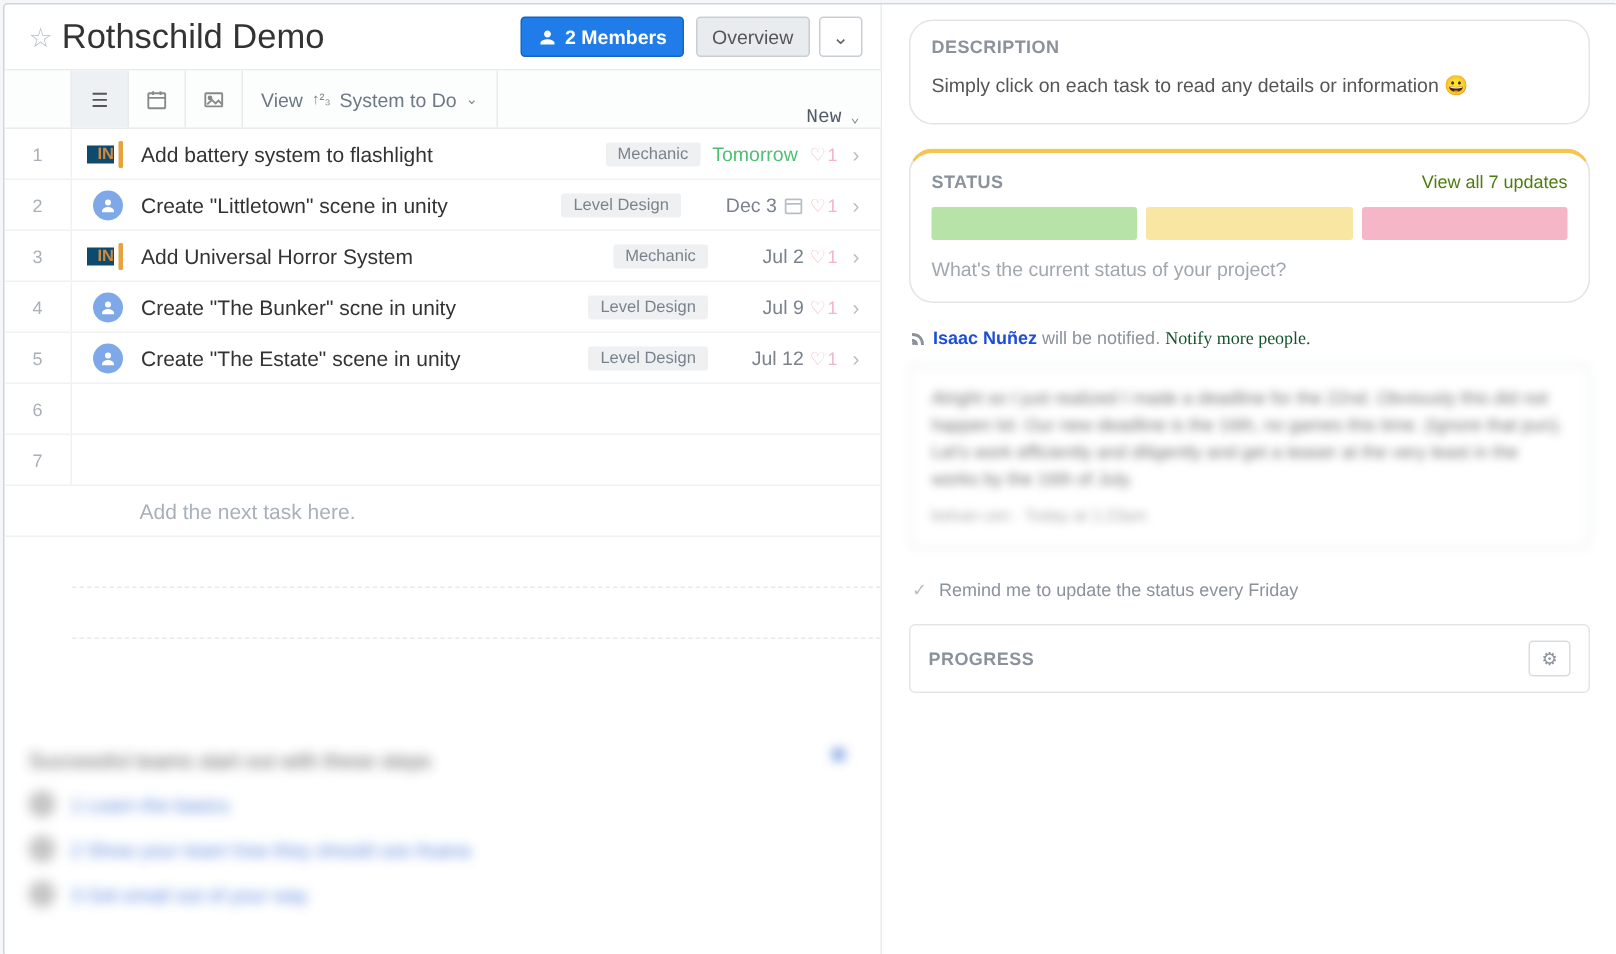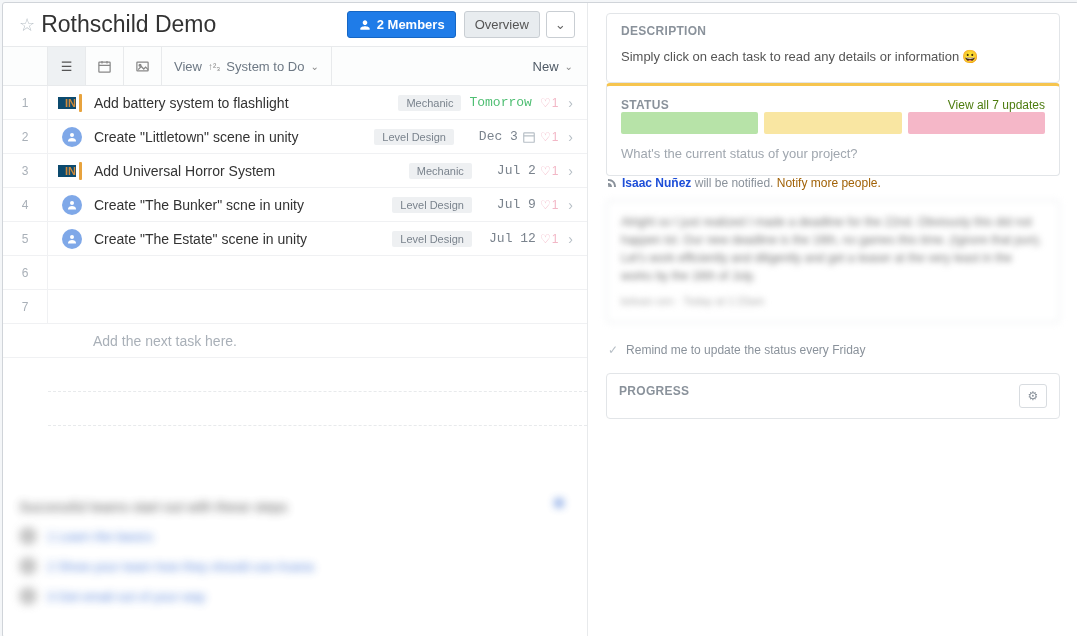--- a/index.html
+++ b/index.html
@@ -20,35 +20,35 @@
 
 .toolbar { display: flex; align-items: center; padding: 0; border-bottom: 1px solid #e8eaec; background: #fcfdfd; }
 .row-gutter { width: 45px; border-right: 1px solid #e8eaec; height: 38px; }
 .tool-group { display: flex; }
 .tool-icon { width: 38px; height: 38px; display: flex; align-items: center; justify-content: center; border-right: 1px solid #e8eaec; color: #888; cursor: pointer; }
 .tool-icon.active { background: #eef1f3; color: #555; }
 .view-label { padding: 0 12px; display: flex; align-items: center; gap: 6px; color: #6d7884; font-size: 13px; cursor: pointer; height: 38px; border-right: 1px solid #e8eaec; }
 .view-sort { color: #888; font-size: 10px; }
 .view-caret { color: #888; font-size: 10px; }
 .toolbar-spacer { flex: 1; }
-.new-btn { padding: 0 14px 0 8px; display: flex; align-items: center; gap: 6px; color: #4f5a66; font-size: 13px; cursor: pointer; height: 38px; }
+.new-btn { padding: 0 14px 0 8px; display: flex; align-items: flex-end; gap: 6px; color: #4f5a66; font-size: 13px; cursor: pointer; height: 38px; font-family: Liberation Mono, monospace; }
 
 
 .tasks { flex: 1; overflow: hidden; }
 .task-row { display: flex; align-items: center; height: 34px; border-bottom: 1px solid #f0f1f3; }
 .row-num { width: 45px; text-align: center; color: #a9b0b8; font-size: 12px; border-right: 1px solid #f0f1f3; height: 100%; display: flex; align-items: center; justify-content: center; }
 .row-body { flex: 1; display: flex; align-items: center; padding: 0 10px 0 0; }
 .assignee { width: 36px; display: flex; justify-content: flex-end; align-items: center; padding-right: 2px; }
 .initials { background: #0c4a6e; color: #d08a3a; font-weight: 700; font-size: 11px; width: 18px; text-align: right; }
 .orange-bar { width: 3px; height: 18px; background: #e8a33d; margin-left: 3px; border-radius: 1px; }
 .avatar-circle { width: 20px; height: 20px; border-radius: 50%; background: #7fa8e8; display: flex; align-items: center; justify-content: center; }
 .avatar-circle svg { width: 12px; height: 12px; fill: #fff; }
 .task-title { flex: 1; padding-left: 10px; color: #333; font-size: 14px; white-space: nowrap; overflow: hidden; text-overflow: ellipsis; }
 .tag { background: #eef0f2; color: #7a838d; font-size: 11px; padding: 2px 8px; border-radius: 2px; margin-right: 8px; }
-.due { color: #7a838d; font-size: 13px; width: 56px; text-align: right; font-family: Liberation Mono, monospace; }
+.due { color: #7a838d; font-size: 13px; width: 56px; text-align: right; }
 .due.tomorrow { color: #4fbf73; width: auto; margin-right: 4px; }
 .cal-icon { width: 14px; height: 14px; color: #b7bfc6; margin-left: 4px; }
 .heart { color: #f2b7c6; font-size: 12px; margin-left: 4px; display: flex; align-items: center; gap: 1px; }
 .chev { color: #b7bfc6; font-size: 14px; margin-left: 10px; margin-right: 4px; }
 .add-task { padding-left: 90px; color: #a9b0b8; font-size: 14px; height: 34px; display: flex; align-items: center; border-bottom: 1px solid #f0f1f3; }
 .dotted-row { height: 34px; border-bottom: 1px dashed #e8eaec; margin-left: 45px; }
 
 
 .tips { padding: 20px 16px; filter: blur(4px); opacity: 0.85; color: #666; }
 .tips-title { font-size: 14px; margin-bottom: 12px; color: #444; }
@@ -62,44 +62,44 @@
 .close-x { color: #555; font-size: 18px; font-weight: 700; cursor: pointer; }
 .owner-row { display: flex; align-items: center; margin-bottom: 14px; }
 .owner-avatar { width: 32px; height: 32px; border-radius: 50%; background: #c8d0d8; filter: blur(2px); margin-right: 10px; }
 .owner-meta { filter: blur(3px); color: #888; }
 .owner-name { font-size: 13px; color: #555; font-weight: 600; }
 .owner-role { font-size: 11px; color: #aaa; }
 .due-meta { margin-left: auto; text-align: right; }
 .due-meta .d { font-size: 13px; color: #555; font-weight: 600; }
 .due-meta .l { font-size: 11px; color: #a0a7af; }
 
-.card { border: 1px solid #e2e5e8; border-radius: 4px; }
+.card { border: 1px solid #e2e5e8; border-radius: 16px; margin-bottom: 16px; }
 .card-header { padding: 10px 14px 6px; font-size: 12px; color: #8a929b; letter-spacing: 0.3px; font-weight: 600; border-bottom: 1px solid transparent; }
 .card-body { padding: 4px 14px 18px; font-size: 13px; color: #555; }
 
 .status-card { border-top: 3px solid #f6c54f; }
-.status-hdr { display: flex; padding: 12px 14px 0; align-items: center; }
+.status-hdr { display: flex; padding: 12px 14px 10px; align-items: center; }
 .status-hdr .t { font-size: 12px; color: #8a929b; font-weight: 600; letter-spacing: 0.3px; }
 .status-hdr .link { margin-left: auto; color: #4d7c0f; font-size: 12px; cursor: pointer; }
 .status-bars { display: flex; gap: 6px; padding: 0 14px 12px; }
 .sbar { flex: 1; height: 22px; border-radius: 2px; cursor: pointer; }
 .sbar.g { background: #b7e3a8; } .sbar.y { background: #f9e6a2; } .sbar.r { background: #f5b7c8; }
 .status-input { padding: 0 14px 14px; }
 .status-input input { width: 100%; border: none; font-size: 13px; color: #555; outline: none; }
 .status-input input::placeholder { color: #a0a7af; }
 .notify-row { padding: 0 0 10px 0; font-size: 12px; color: #8a929b; display: flex; align-items: center; gap: 4px; }
 .notify-row .rss { width: 12px; height: 12px; color: #8a929b; }
 .notify-row b { color: #1d4ed8; font-weight: 600; }
-.notify-row a { color: #a16207; cursor: pointer; }
+.notify-row a { color: #14532d; cursor: pointer; font-family: Liberation Serif, serif; }
 .update-blur { border: 1px solid #e2e5e8; border-radius: 4px; padding: 12px 14px; filter: blur(3px); color: #777; font-size: 12px; line-height: 1.5; margin-bottom: 12px; }
 .update-meta { color: #aaa; font-size: 11px; margin-top: 8px; }
 .remind-row { display: flex; align-items: center; gap: 8px; font-size: 12px; color: #8a929b; padding: 8px 2px 16px; }
 .remind-row .chk { color: #b7bfc6; }
 
-.progress-card { border: 1px solid #e2e5e8; border-radius: 4px; display: flex; padding: 10px 12px; }
+.progress-card { border: 1px solid #e2e5e8; border-radius: 4px; display: flex; align-items: center; padding: 10px 12px; }
 .progress-card .t { font-size: 12px; color: #8a929b; font-weight: 600; letter-spacing: 0.3px; flex: 1; }
 .gear-btn { width: 28px; height: 24px; border: 1px solid #d8dce0; border-radius: 3px; display: flex; align-items: center; justify-content: center; color: #8a929b; cursor: pointer; font-size: 12px; }
 </style>
 </head>
 <body>
 
 <div class="app">
   <div class="left">
     <div class="proj-header">
       <span class="star">☆</span>

